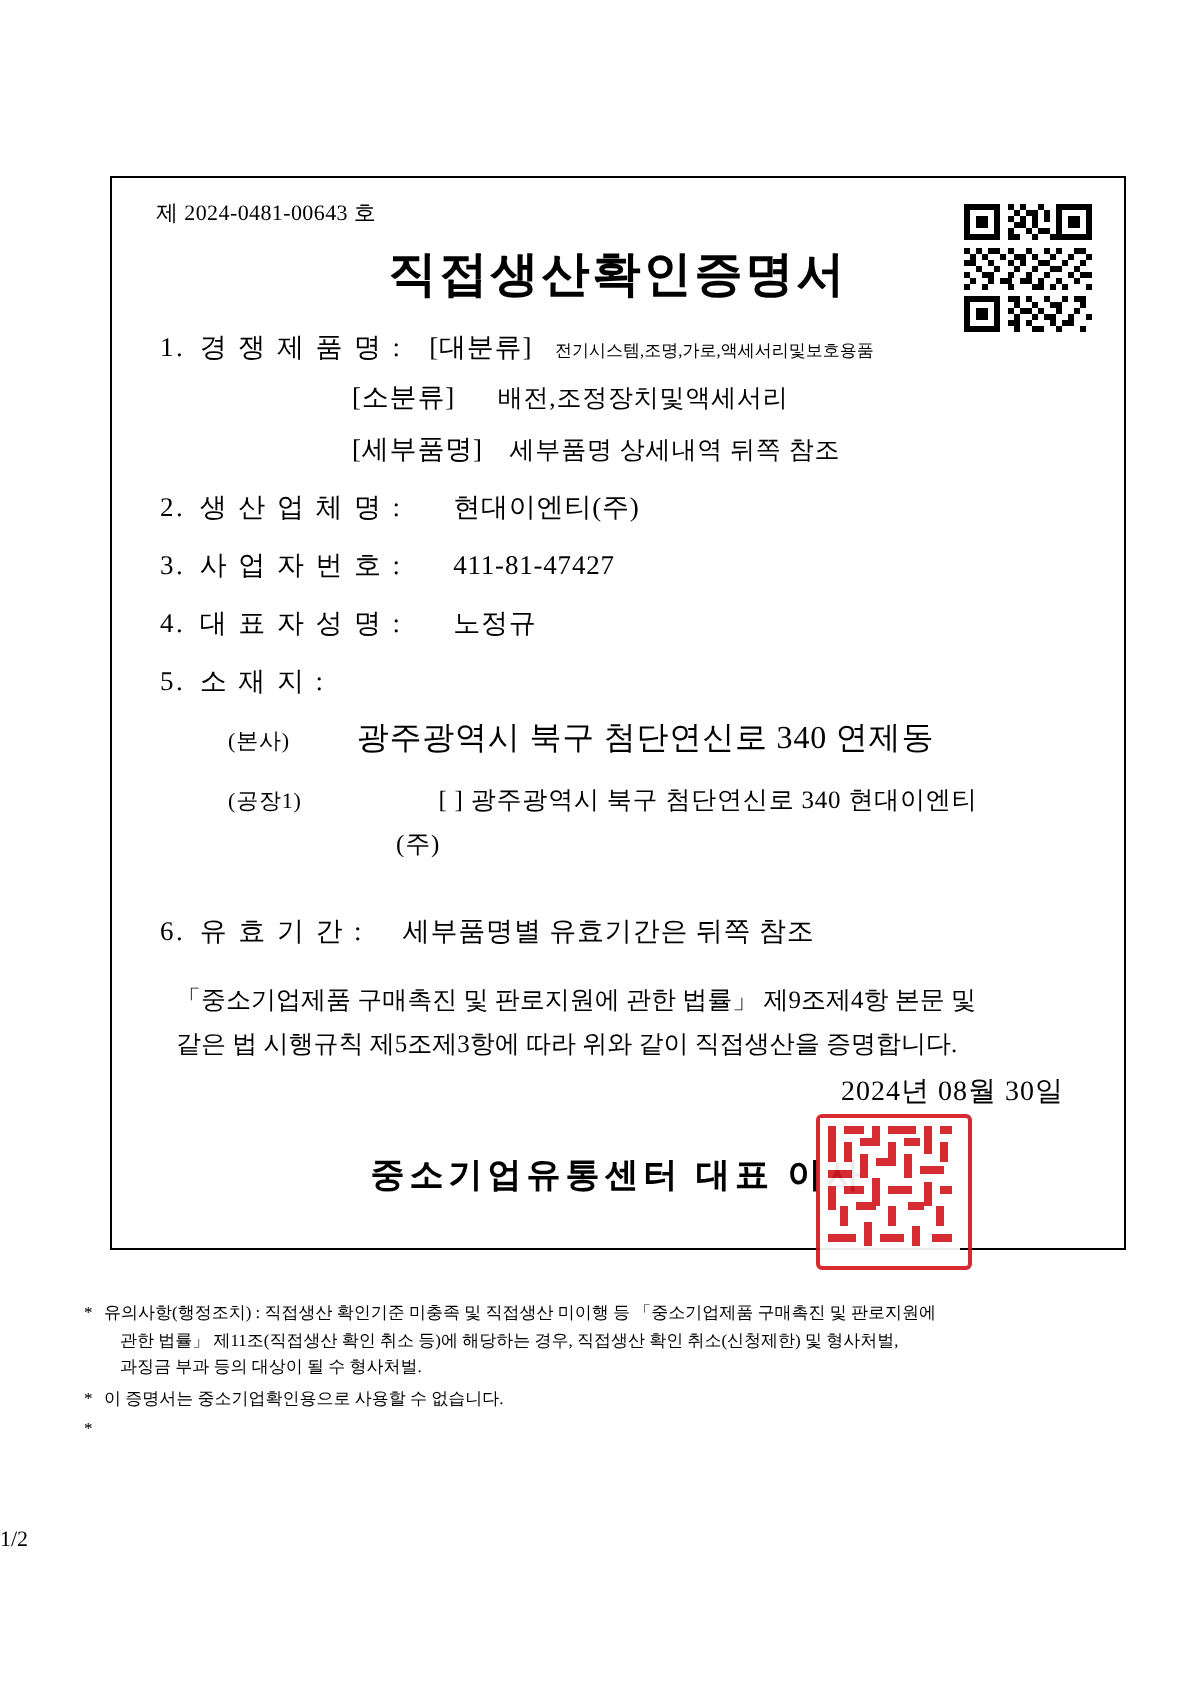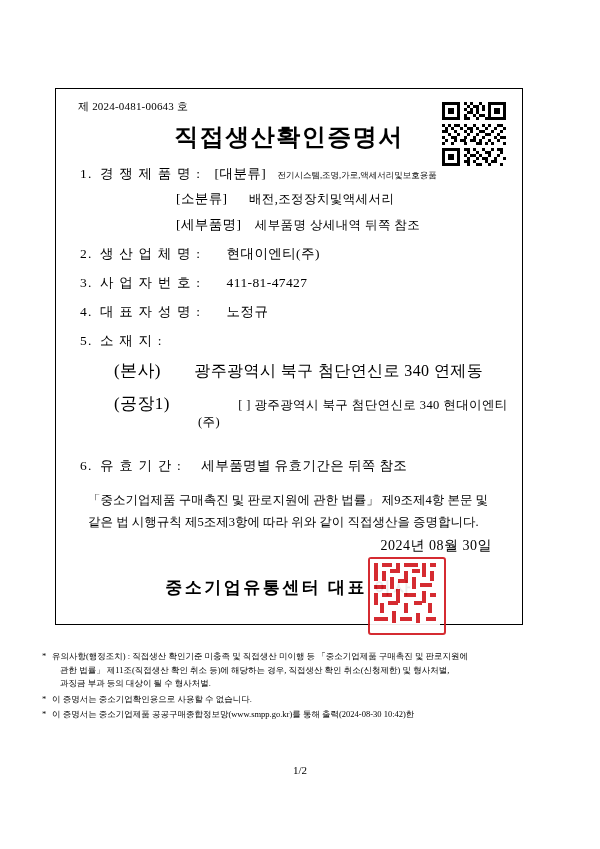--- a/index.html
+++ b/index.html
@@ -17,21 +17,21 @@
   .page {
     position: relative;
     width: 600px;
     height: 849px;
     background: #fff;
   }
   .cert-box {
     position: absolute;
     left: 55px;
     top: 88px;
-    width: 468px;
+    width: 508px;
     height: 537px;
     border: 1px solid #000;
     box-sizing: border-box;
   }
   .doc-number {
     position: absolute;
     left: 22px;
     top: 10px;
     font-size: 11px;
     letter-spacing: 0.2px;
@@ -64,21 +64,21 @@
     letter-spacing: 1.2px;
   }
   .val {
     display: inline-block;
     letter-spacing: 0.4px;
   }
   .tiny {
     font-size: 8.5px;
     letter-spacing: 0;
   }
-  .small11 { font-size: 17px; }
+  .small11 { font-size: 11px; }
   .statement {
     position: absolute;
     left: 32px;
     top: 400px;
     width: 430px;
     font-size: 12.5px;
     line-height: 22px;
   }
   .date {
     position: absolute;
@@ -124,21 +124,21 @@
     width: 10px;
     flex: none;
   }
   .note-text { flex: 1; }
   .note-text .ind { display: block; text-indent: 0; }
   .page-num {
     position: absolute;
     left: 0;
     right: 0;
     top: 764px;
-    text-align: center;
+    text-align: left;
     font-size: 11px;
   }
 </style>
 </head>
 <body>
 
 <div class="page">
 
   <div class="cert-box">
 
@@ -379,20 +379,19 @@
     </div>
     <div class="note-item">
       <span class="note-bullet">*</span>
       <span class="note-text">
         <span class="ind">이 증명서는 중소기업확인용으로 사용할 수 없습니다.</span>
       </span>
     </div>
     <div class="note-item">
       <span class="note-bullet">*</span>
       <span class="note-text">
-        <span class="ind">이 증명서는 중소기업제품 공공구매종합정보망(www.smpp.go.kr)를 통해 출력(2024-08-30 10:42)한</span>
       </span>
     </div>
   </div>
 
   <div class="page-num">1/2</div>
 
 </div>
 
 </body></html>

